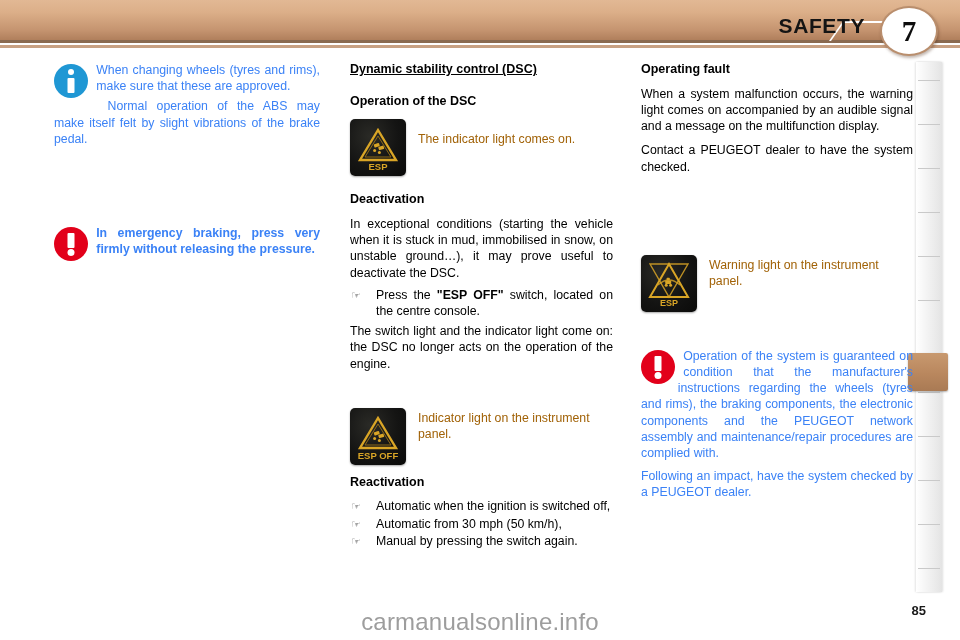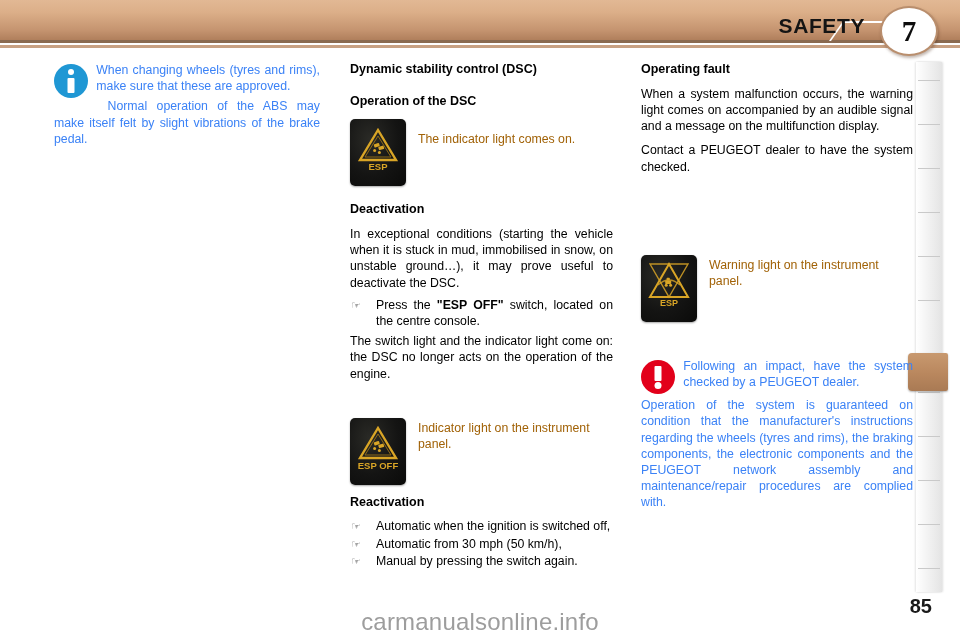--- a/index.html
+++ b/index.html
@@ -120,20 +120,21 @@
   .col-mid   { left: 350px; width: 263px; }
   .col-right { left: 641px; width: 272px; }
 
   
   .h-sec {
     font-size: 12.5px;
     font-weight: bold;
     color: #000;
     margin: 0 0 9px 0;
     line-height: 1.25;
+    text-decoration: underline;
   }
   .h-sub {
     font-size: 12.5px;
     font-weight: bold;
     color: #000;
     margin: 0 0 8px 0;
     line-height: 1.25;
   }
   p.body {
     font-size: 12.3px;
@@ -209,21 +210,21 @@
     left: 50%; bottom: 5px;
     transform: translateX(-50%);
     width: 7px; height: 7px;
     border-radius: 50%;
     background: #ffffff;
   }
 
   
   .tell {
     width: 56px;
-    height: 67px;
+    height: 57px;
     background: radial-gradient(ellipse at 35% 30%, #2a2a26 0%, #141413 55%, #0a0a09 100%);
     border-radius: 5px;
     position: relative;
     box-shadow: 0 1px 2px rgba(0,0,0,0.35);
     flex: 0 0 auto;
   }
   .tell svg { position: absolute; left: 0; top: 0; }
 
   .icon-row {
     display: flex;
@@ -269,23 +270,23 @@
     bottom: 4px;
     width: 960px;
     text-align: center;
     font-size: 24px;
     color: #9d9d9d;
     letter-spacing: 0.2px;
     font-family: "Liberation Sans", sans-serif;
   }
   .page-num {
     position: absolute;
-    right: 28px;
+    right: 34px;
     bottom: 22px;
-    font-size: 20px;
+    font-size: 13px;
     font-weight: bold;
     color: #1a1a1a;
   }
 </style>
 </head>
 <body>
 
 <div class="header"></div>
 <div class="header-rule-1"></div>
 <div class="header-rule-2"></div>
@@ -312,20 +313,24 @@
 <div class="tab-marker"></div>
 
 <div class="col col-left">
 
   <div class="callout">
     <div class="icon-float ico-info"></div>
     <p class="cotext">When changing wheels (tyres and rims), make sure that these are approved.</p>
     <p class="cotext" style="text-indent:22px;margin-top:4px">Normal operation of the ABS may make itself felt by slight vibrations of the brake pedal.</p>
   </div>
 
+  <div class="callout" style="margin-top:78px">
+    <div class="icon-float ico-warn"></div>
+    <p class="cotext bold">In emergency braking, press very firmly without releasing the pressure.</p>
+  </div>
 
 </div>
 
 <div class="col col-mid">
 
   <div class="h-sec">Dynamic stability control (DSC)</div>
 
   <div class="h-sub" style="margin-top:16px">Operation of the DSC</div>
 
   <div class="icon-row" style="margin-top:10px">
@@ -409,20 +414,20 @@
           <circle cx="29.6" cy="30.2" r="1.5"></circle>
         </g>
         <text x="28" y="51" font-family="Liberation Sans, sans-serif" font-size="9" font-weight="bold" fill="#d9a526" text-anchor="middle">ESP</text>
       </svg>
     </div>
     <div class="rowtext" style="padding-top:2px">Warning light on the instrument panel.</div>
   </div>
 
   <div class="callout" style="margin-top:36px">
     <div class="icon-float ico-warn"></div>
+    <p class="cotext" style="margin-top:7px">Operation of the system is guaranteed on condition that the manufacturer's instructions regarding the wheels (tyres and rims), the braking components, the electronic components and the PEUGEOT network assembly and maintenance/repair procedures are complied with.</p>
     <p class="cotext" style="margin-top:7px">Following an impact, have the system checked by a PEUGEOT dealer.</p>
-    <p class="cotext" style="margin-top:7px">Operation of the system is guaranteed on condition that the manufacturer's instructions regarding the wheels (tyres and rims), the braking components, the electronic components and the PEUGEOT network assembly and maintenance/repair procedures are complied with.</p>
   </div>
 
 </div>
 
 <div class="page-num">85</div>
 <div class="watermark">carmanualsonline.info</div>
 
 </body></html>

